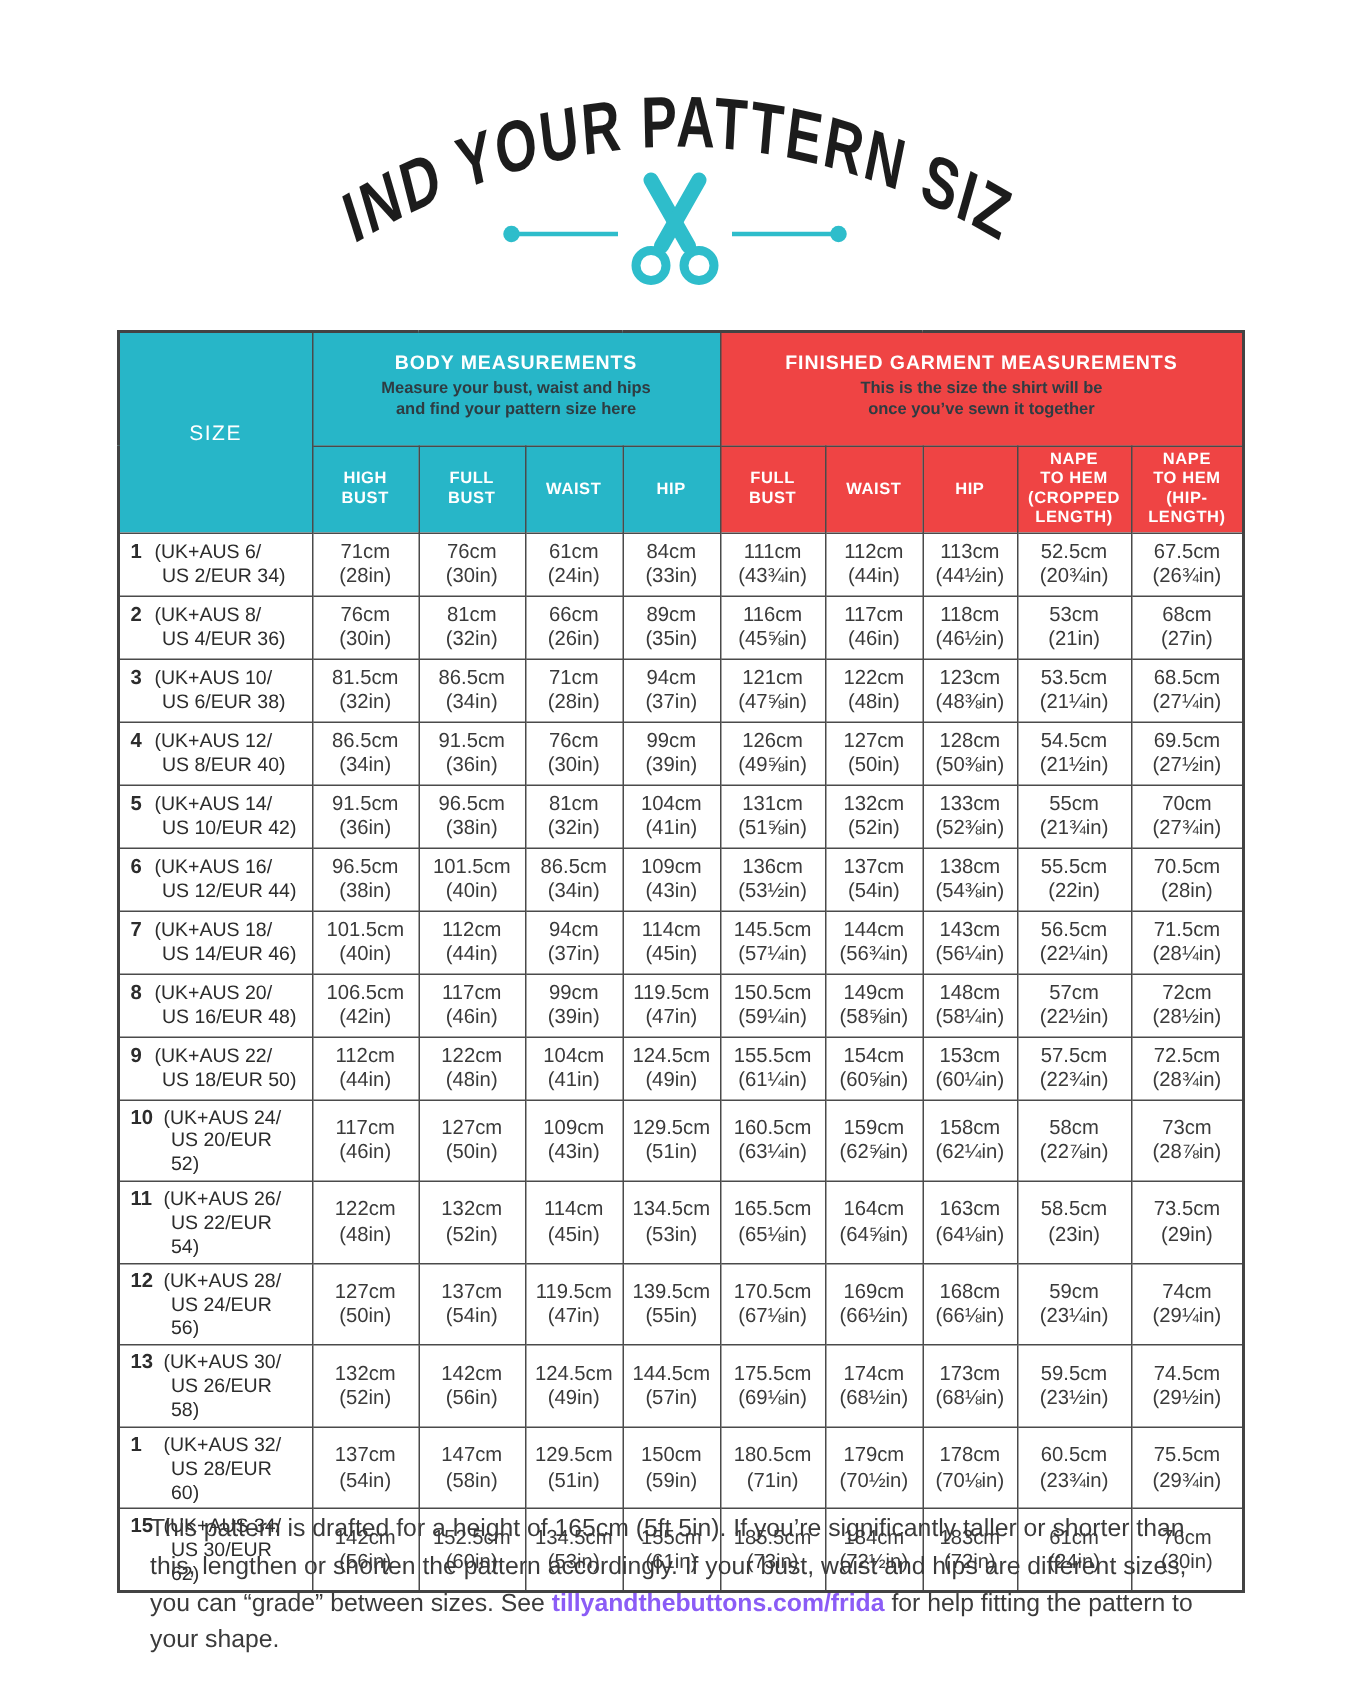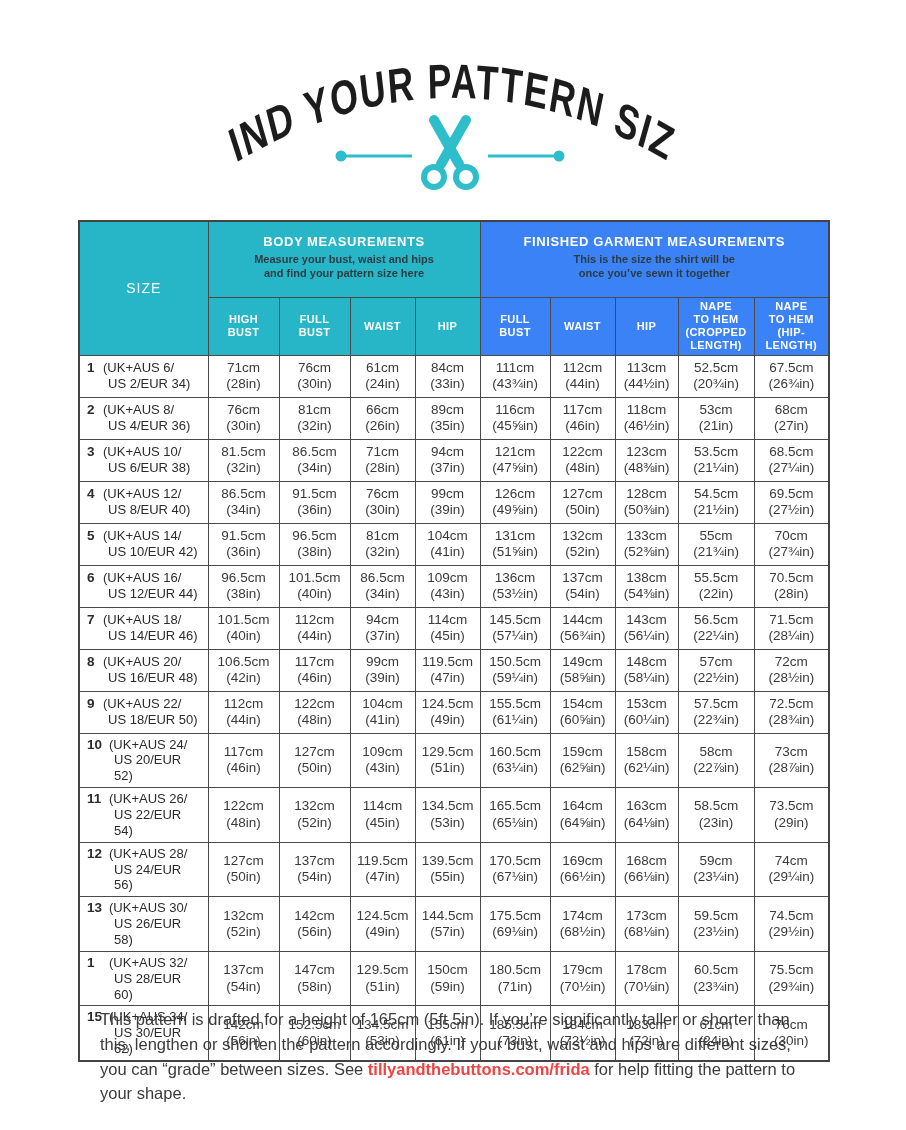--- a/index.html
+++ b/index.html
@@ -26,21 +26,21 @@
     border-collapse:collapse;
     table-layout:fixed;
     border:2px solid #434343;
   }
   .size-chart th, .size-chart td {
     border:1px solid #4a4a4a;
     text-align:center;
     vertical-align:middle;
   }
   .teal-bg { background:#27b6c8; }
-  .pink-bg { background:#3b82f6; }
+  .pink-bg { background:#ef4444; }
 
   .size-head {
     color:#ffffff; font-size:14px; font-weight:normal; letter-spacing:1px;
   }
   .section-head { height:76px; padding:2px 6px 6px; }
   .section-title {
     color:#ffffff; font-size:13px; font-weight:bold; letter-spacing:.6px;
     margin-bottom:3px;
   }
   .section-sub {
@@ -64,21 +64,21 @@
   .rlbl  { color:#2c2c2c; font-size:13px; line-height:1.22; }
   .rlbl .l2 { margin-left:5px; }
   td.mcell { padding:2px 1px; }
   td.mcell div { color:#3a3a3a; font-size:13.5px; line-height:1.22; }
 
   
   .footnote {
     position:absolute; left:100px; top:1007px; width:718px;
     color:#3b3b3b; font-size:16.5px; line-height:1.5;
   }
-  .footnote b { color:#ef4444; }
+  .footnote b { color:#8b5cf6; }
 </style>
 </head>
 <body>
 
 <div class="page">
 
   <svg class="title-svg" viewBox="0 0 906 170">
     <g transform="scale(0.85,1.15)">
       <path id="title-arc" d="M283 120 Q533 12 783 120" fill="none"></path>
       <text font-family="Liberation Sans, sans-serif" font-size="42" font-weight="bold" letter-spacing="2" fill="#1c1c1c" text-anchor="middle">

